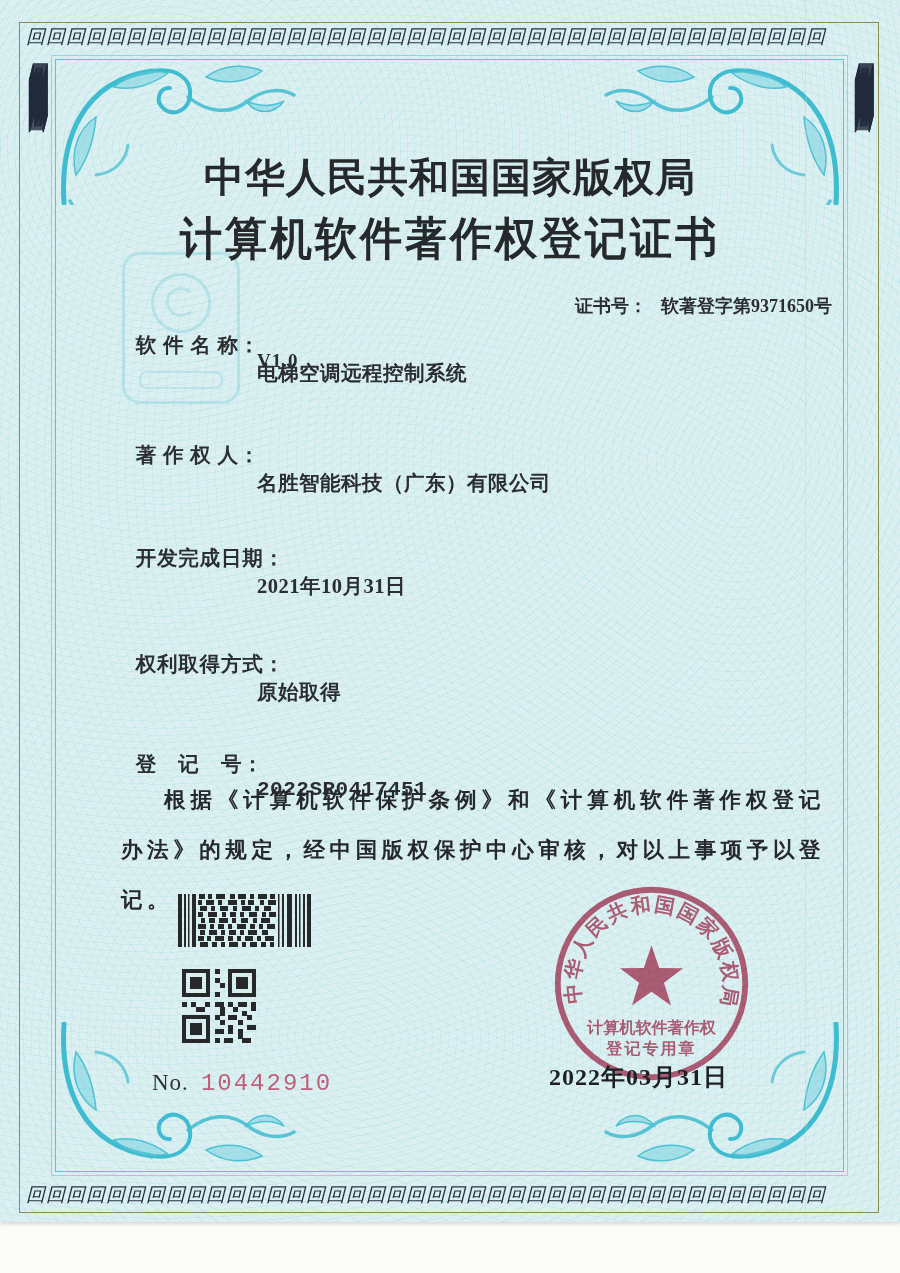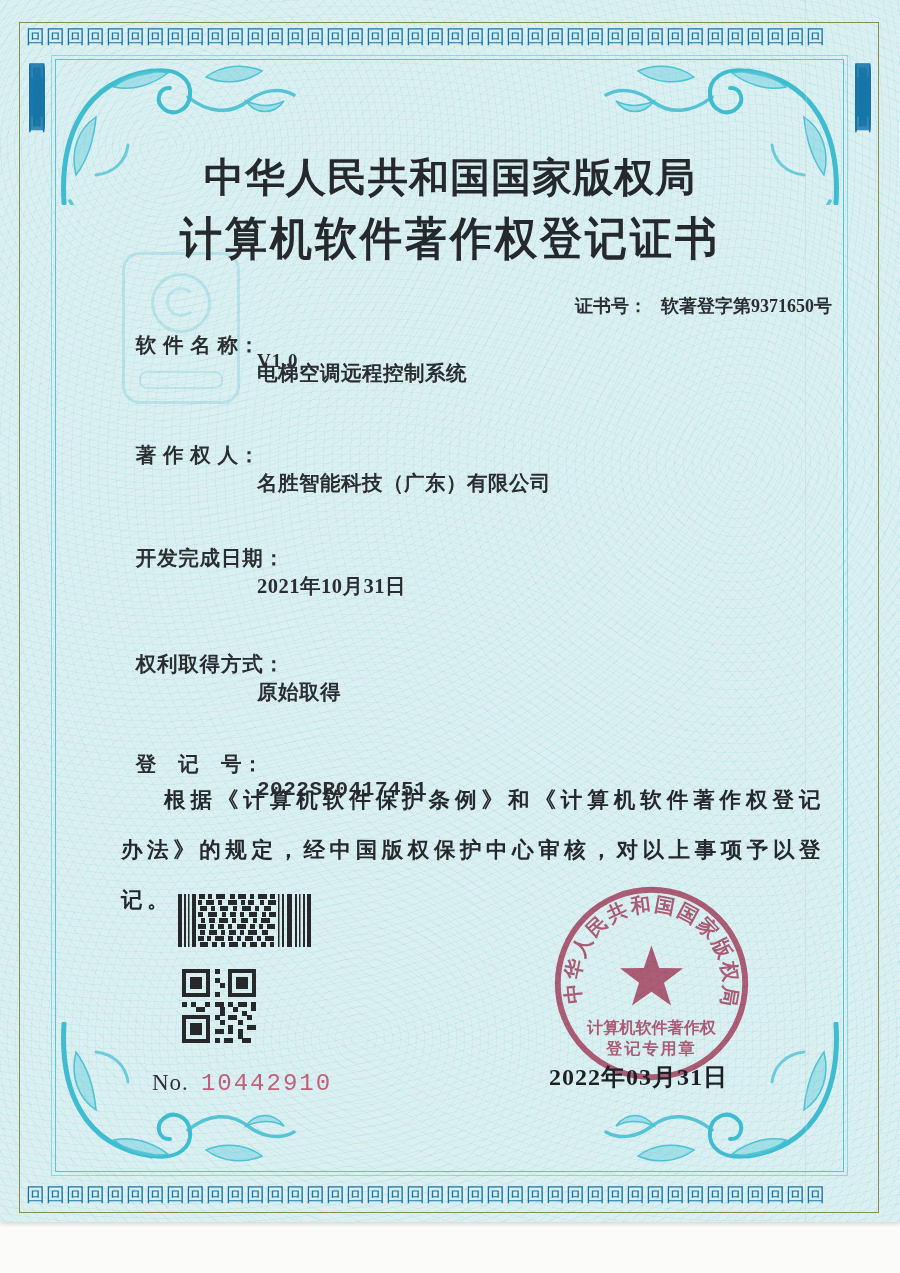--- a/index.html
+++ b/index.html
@@ -22,23 +22,23 @@
       repeating-radial-gradient(circle at 82% 38%, rgba(73,184,200,.09) 0 1px, transparent 1px 9px),
       repeating-radial-gradient(circle at 40% 85%, rgba(73,184,200,.08) 0 1px, transparent 1px 8px);
   }
   
   .crease { position:absolute; left:805px; top:0; width:2px; height:1222px;
     background:linear-gradient(to right, rgba(110,150,160,.18), rgba(255,255,255,.25)); }
 
   
   .outer-line { position:absolute; left:19px; top:22px; width:860px; height:1191px;
     border:1px solid #8a8d50; }
-  .key-strip { position:absolute; color:#0369a1; opacity:.9; overflow:hidden;
+  .key-strip { position:absolute; color:#0f172a; opacity:.9; overflow:hidden;
     font-size:19px; line-height:22px; letter-spacing:1px; white-space:nowrap;
-    font-family:"Liberation Serif","DejaVu Serif",serif; }
+    font-family:"Liberation Serif","DejaVu Serif",serif;font-style:italic; }
   .key-top    { left:26px; top:26px;   width:848px; height:22px; }
   .key-bottom { left:26px; top:1184px; width:848px; height:22px; }
   .key-left,.key-right { width:22px; height:1158px; top:48px;
     writing-mode:vertical-rl; text-orientation:upright; line-height:22px; }
   .key-left  { left:26px; }
   .key-right { left:852px; }
   .frame-cyan { position:absolute; left:55px; top:59px; width:789px; height:1113px;
     border:1.5px solid rgba(60,185,205,.8); outline:1.5px solid rgba(60,185,205,.45);
     outline-offset:3px; }
 

